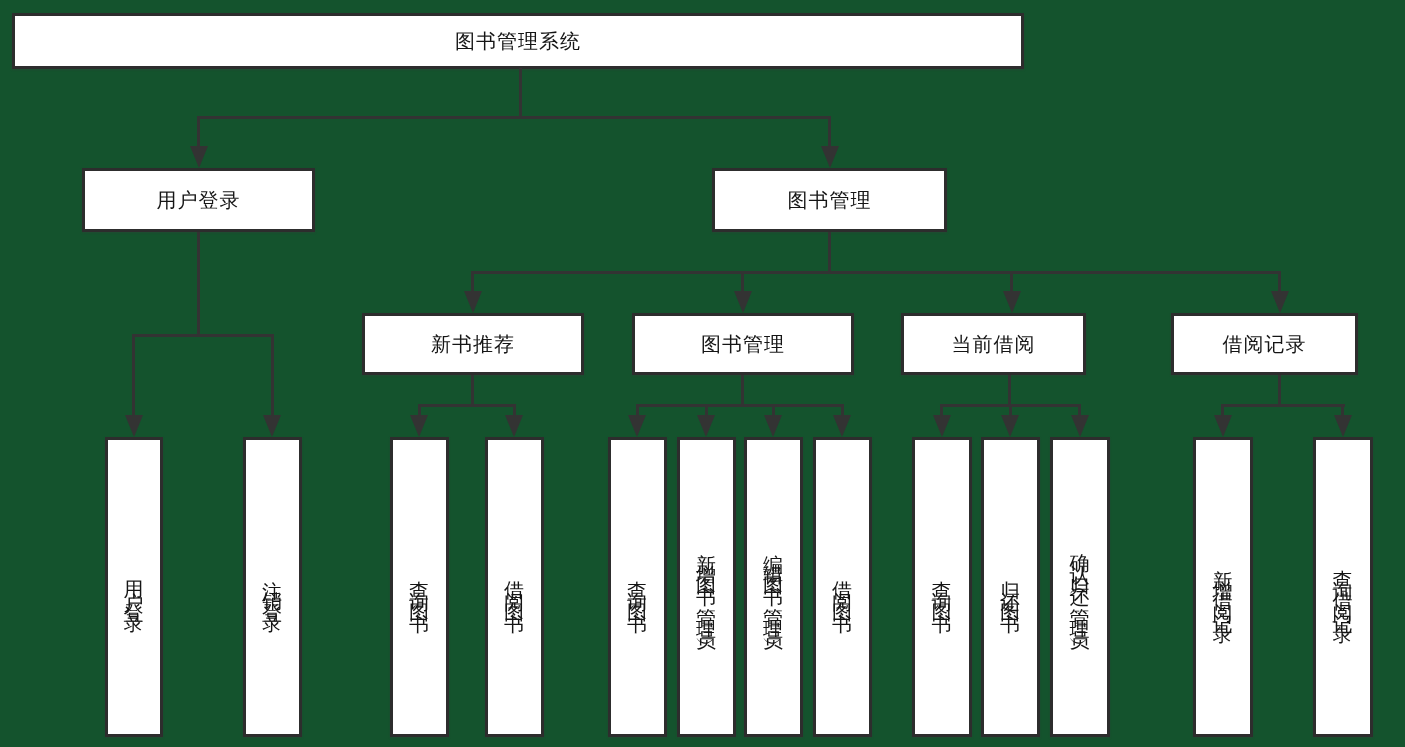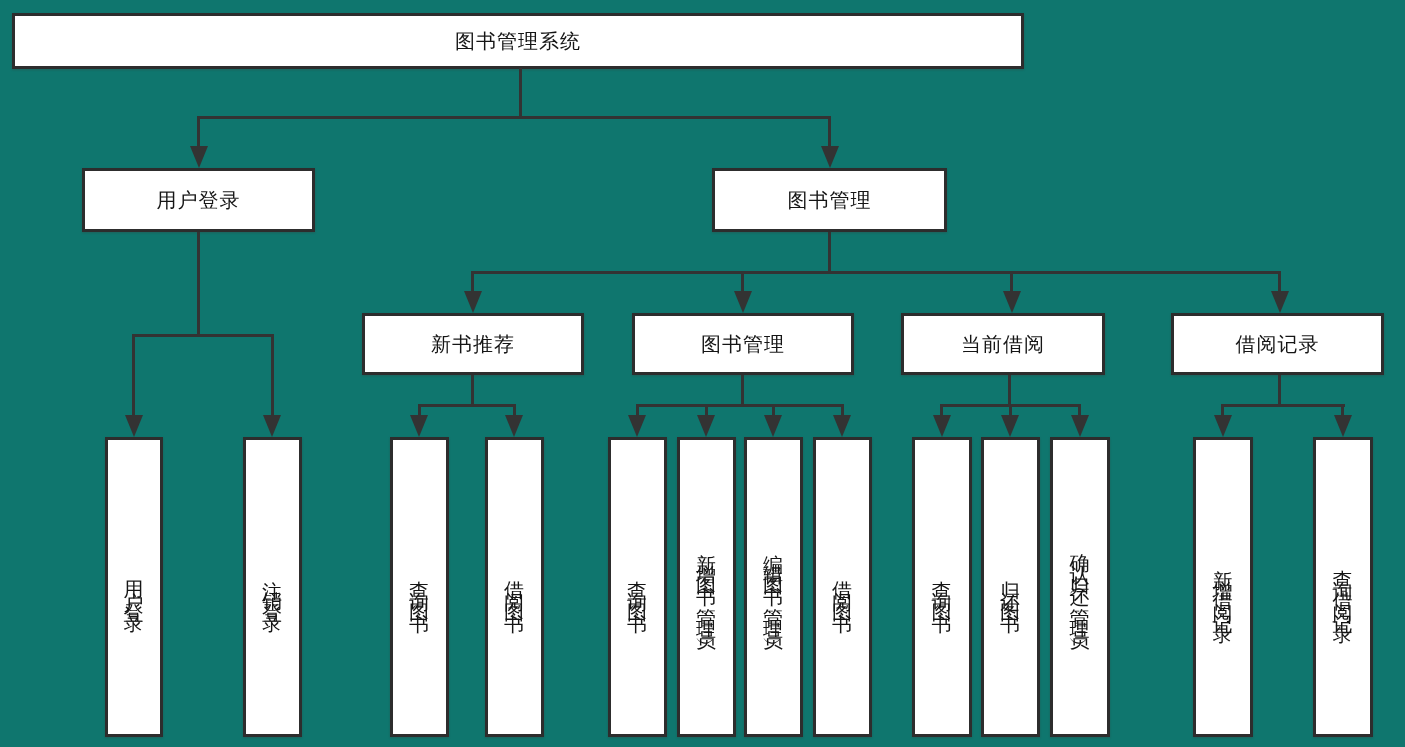--- a/index.html
+++ b/index.html
@@ -3,21 +3,21 @@
 <meta charset="utf-8">
 <style>
   :root{
     --line:#333333;
     --border:#2d2d2d;
     --text:#151515;
     --watermark:#c8c8c8;
   }
   html,body{margin:0;padding:0;background:#ffffff;}
   .stage{
-    position:relative;width:1405px;height:747px;background:#0f766e;
+    position:relative;width:1405px;height:747px;background:#14532d;
     font-family:"Liberation Sans",sans-serif;overflow:hidden;color:var(--text);
   }
   .node{
     position:absolute;background:#ffffff;border:3px solid var(--border);
     box-sizing:border-box;display:flex;align-items:center;justify-content:center;
     box-shadow:0 1px 2px rgba(60,60,60,.35);
   }
   .node.h span{font-size:20px;letter-spacing:1px;white-space:nowrap;}
   .node.v span{
     writing-mode:vertical-rl;text-orientation:mixed;
@@ -50,24 +50,24 @@
   <div class="node h" style="left:362px;top:313px;width:222px;height:62px">
     <span>新书推荐</span>
   </div>
 
   <div class="node h" style="left:712px;top:168px;width:235px;height:64px">
     <span>图书管理</span>
   </div>
   <div class="node h" style="left:632px;top:313px;width:222px;height:62px">
     <span>图书管理</span>
   </div>
-  <div class="node h" style="left:901px;top:313px;width:204px;height:62px">
+  <div class="node h" style="left:901px;top:313px;width:185px;height:62px">
     <span>当前借阅</span>
   </div>
-  <div class="node h" style="left:1171px;top:313px;width:213px;height:62px">
+  <div class="node h" style="left:1171px;top:313px;width:187px;height:62px">
     <span>借阅记录</span>
   </div>
 
   <div class="node v" style="left:105px;top:437px;width:58px;height:300px">
     <span>用户登录</span>
   </div>
   <div class="node v" style="left:243px;top:437px;width:59px;height:300px">
     <span>注销登录</span>
   </div>
 

